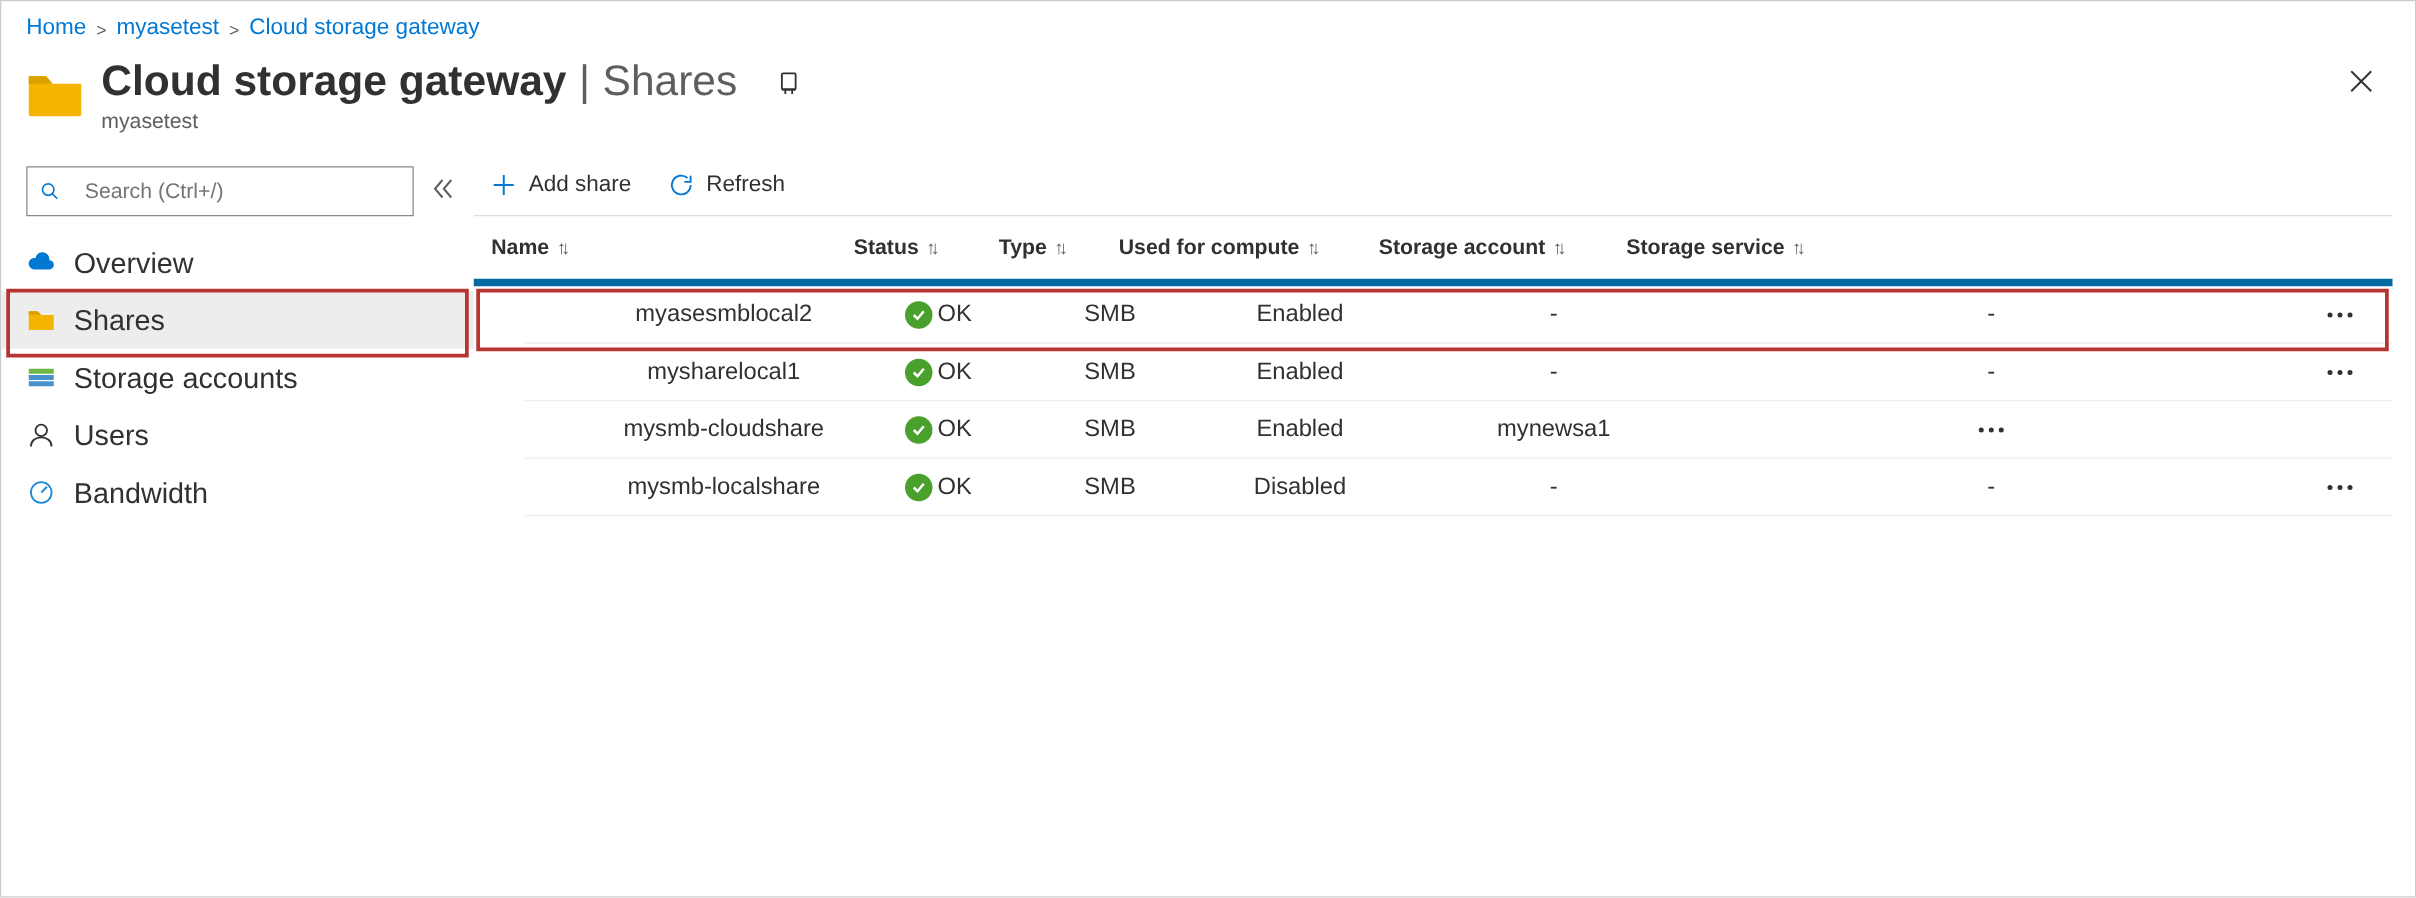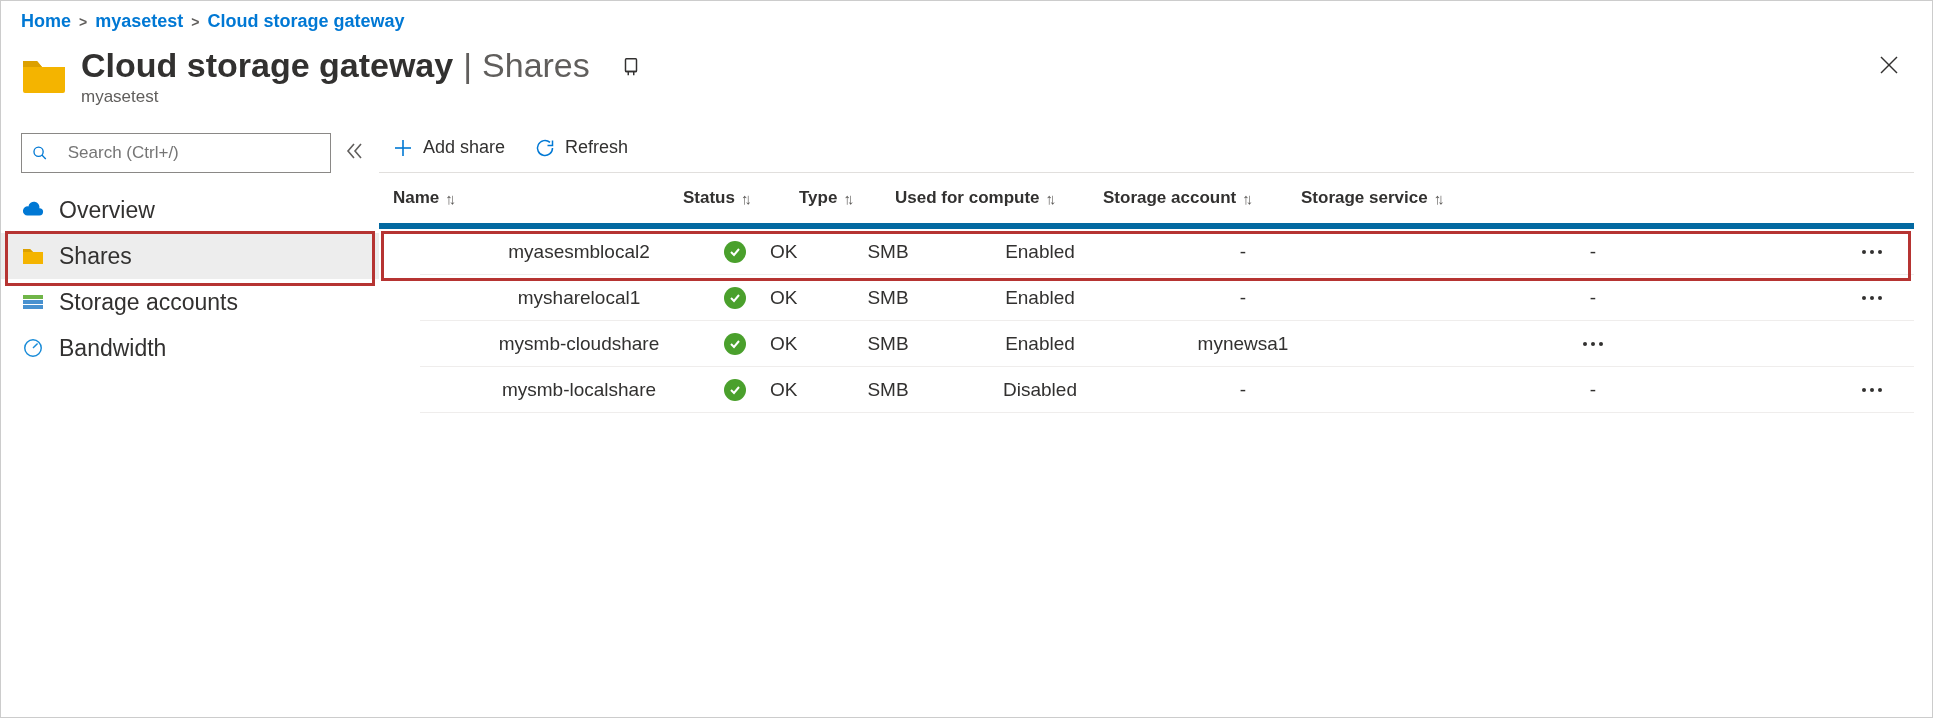--- a/index.html
+++ b/index.html
@@ -10,25 +10,24 @@
     background: #fff;
     width: 1933px;
     height: 718px;
     border: 1px solid #ccc;
     overflow: hidden;
   }
 
   
   .breadcrumb {
     display: flex;
-    align-items: center;
+    align-items: flex-end;
     gap: 8px;
     padding: 10px 32px 8px 20px;
     font-size: 18px;
-    font-weight: bold;
   }
   .breadcrumb a { color: #0078d4; text-decoration: none; }
   .breadcrumb .sep { color: #605e5c; font-size: 14px; }
 
   
   .header {
     display: flex;
     align-items: flex-start;
     padding: 6px 20px 26px 20px;
     position: relative;
@@ -141,21 +140,21 @@
     display: flex; align-items: center; gap: 6px; cursor: pointer;
     color: #323130;
   }
   .sort-arrows { color:#605e5c; font-size: 15px; letter-spacing:-4px; }
   .trow {
     height: 46px;
     border-bottom: 1px solid #efedec;
     font-size: 19px;
     margin-left: 41px;
   }
-  .status-cell { display:flex; align-items:center; gap:24px; }
+  .status-cell { display:flex; align-items:center; gap:4px; }
   .ok-badge {
     width:22px; height:22px; border-radius:50%;
     background:#4aa02c; display:flex; align-items:center; justify-content:center;
   }
   .more-btn { cursor:pointer; color:#323130; display:flex; justify-content:center; }
 </style>
 </head>
 <body>
 
 <div class="breadcrumb">
@@ -234,20 +233,29 @@
       </div>
       <div class="nav-item">
         <span class="nav-ico">
           <svg width="22" height="18" viewBox="0 0 22 18">
               <rect x="1" y="2" width="20" height="4" fill="#70b548"></rect>
               <rect x="1" y="7" width="20" height="4" fill="#4891cf"></rect>
               <rect x="1" y="12" width="20" height="4" fill="#4891cf"></rect>
             </svg>
         </span>
         <span>Storage accounts</span>
+      </div>
+      <div class="nav-item">
+        <span class="nav-ico">
+          <svg width="22" height="22" viewBox="0 0 24 24" fill="none" stroke="#323130" stroke-width="1.6">
+              <circle cx="12" cy="8" r="5"></circle>
+              <path d="M3 22c0-5 4-8 9-8s9 3 9 8"></path>
+            </svg>
+        </span>
+        <span>Users</span>
       </div>
       <div class="nav-item">
         <span class="nav-ico">
           <svg width="22" height="22" viewBox="0 0 24 24" fill="none" stroke="#1a8cd8" stroke-width="1.6">
               <circle cx="12" cy="12" r="9"></circle>
               <path d="M12 12l5-5"></path>
             </svg>
         </span>
         <span>Bandwidth</span>
       </div>

